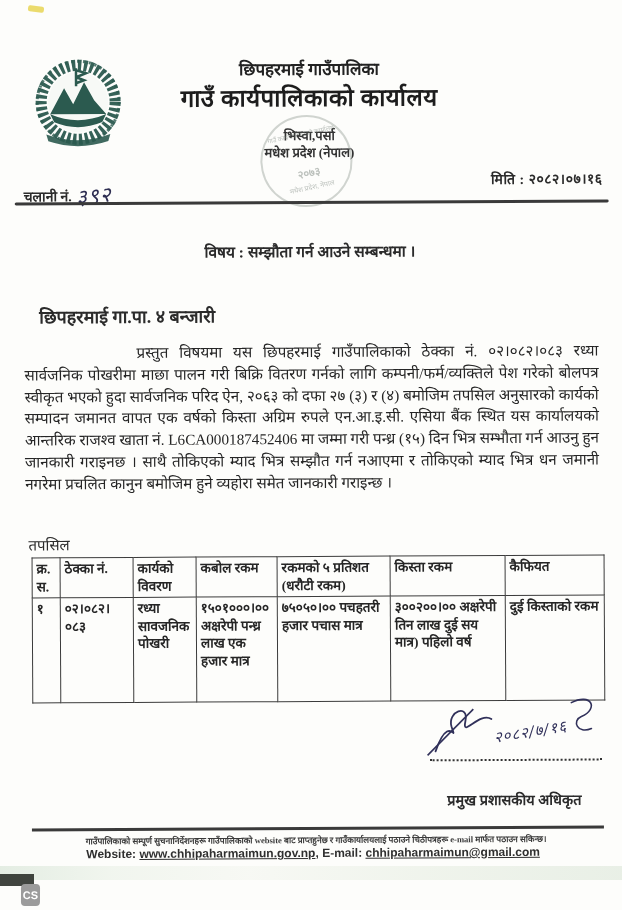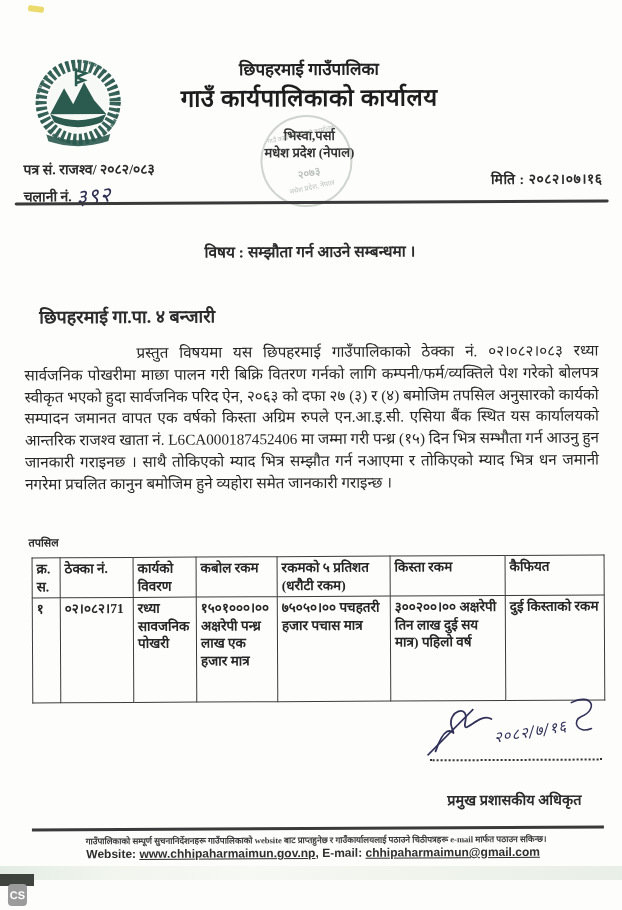--- a/index.html
+++ b/index.html
@@ -35,21 +35,21 @@
   .dateline{right:18px;top:170px;font-size:14px;font-weight:bold;letter-spacing:.5px;margin-left:28px;}
   .rule-top{left:16px;right:12px;top:201px;height:3px;background:#3a3a3a;border-radius:2px;}
   
   .subject{left:0;right:0;top:240px;text-align:center;font-size:15.5px;font-weight:600;}
   .addr-to1{left:28px;top:281px;font-size:15px;font-weight:600;}
   .addr-to2{left:40px;top:303px;font-size:18px;font-weight:600;}
   .bodytext{
     left:25px;width:574px;top:341px;font-size:15.2px;line-height:21.8px;
     text-align:justify;text-indent:112px;font-weight:500;color:#262626;
   }
-  .tapsil{left:28px;top:533px;font-size:11px;font-weight:700;text-align:center;}
+  .tapsil{left:28px;top:533px;font-size:15px;font-weight:400;text-align:center;}
   
   .dtable{left:31px;top:556px;}
   table{border-collapse:collapse;table-layout:fixed;width:573px;}
   td,th{
     border:1.6px solid #3c3c3c;font-size:13.5px;line-height:17.5px;
     padding:2px 4px;vertical-align:top;text-align:left;font-weight:600;color:#262626;
   }
   th{font-weight:600;}
   td{font-weight:600;}
   .c0{text-align:left;}
@@ -71,21 +71,21 @@
   .foot-web .u{text-decoration:underline;}
   
   .smudge1{left:0;right:0;top:866px;height:14px;
     background:linear-gradient(90deg,#cfe0cf 0%,#e7efe4 18%,#f2f5ee 40%,#e4ecdf 70%,#d8e4d5 100%);
     opacity:.55;}
   .corner-dark{left:0;top:874px;width:34px;height:12px;background:#20251f;opacity:.85;}
   .yellow-mark{left:28px;top:6px;width:16px;height:6px;background:#e6d24a;opacity:.8;transform:rotate(8deg);border-radius:2px;}
   .cs-row{left:8px;top:884px;height:22px;display:flex;align-items:center;gap:7px;
     font-family:"Liberation Sans","DejaVu Sans",sans-serif;transform:rotate(0.3deg);}
   .cs-badge{width:19px;height:22px;border-radius:4px;background:#9b9b9b;color:#fff;
-    font-size:11px;font-weight:bold;display:flex;align-items:center;justify-content:center;}
+    font-size:11px;font-weight:bold;display:flex;align-items:center;justify-content:center;margin-left:13px;}
   .cs-text{font-size:13px;color:#b3b3b3;letter-spacing:.3px;}
 </style>
 </head>
 <body>
 
 <div class="sheet">
 
   <div class="abs emblem">
     <svg width="104" height="96" viewBox="0 0 104 96">
       <g fill="none" stroke="#2b5a4f">
@@ -104,21 +104,20 @@
   <div class="abs title2">गाउँ कार्यपालिकाको कार्यालय</div>
   <div class="abs addr1">भिस्वा,पर्सा</div>
   <div class="abs addr2">मधेश प्रदेश (नेपाल)</div>
 
   <div class="abs stamp">
     <span class="top">गाउँ कार्यपालिकाको कार्यालय</span>
     <span class="yr">२०७३</span>
     <span class="cap">मधेश प्रदेश, नेपाल</span>
   </div>
 
-  <div class="abs refno">पत्र सं. राजश्व/ २०८२/०८३</div>
   <div class="abs chalani">
     <span>चलानी नं.</span>
     <span class="hand">३९२</span>
   </div>
   <div class="abs dateline">
     <span>मिति :</span>
     <span>२०८२।०७।१६</span>
   </div>
   <div class="abs rule-top"></div>
 
@@ -144,21 +143,21 @@
         <th>क्र. स.</th>
         <th>ठेक्का नं.</th>
         <th>कार्यको विवरण</th>
         <th>कबोल रकम</th>
         <th>रकमको ५ प्रतिशत (धरौटी रकम)</th>
         <th>किस्ता रकम</th>
         <th>कैफियत</th>
       </tr>
       <tr class="data">
         <td class="c0">१</td>
-        <td>०२।०८२।71</td>
+        <td>०२।०८२।०८३</td>
         <td>रध्या सावजनिक पोखरी</td>
         <td>१५०१०००।०० अक्षरेपी पन्ध्र लाख एक हजार मात्र</td>
         <td>७५०५०।०० पचहतरी हजार पचास मात्र</td>
         <td>३००२००।०० अक्षरेपी तिन लाख दुई सय मात्र) पहिलो वर्ष</td>
         <td>दुई किस्ताको रकम</td>
       </tr>
     </tbody>
       </table>
   </div>
 

